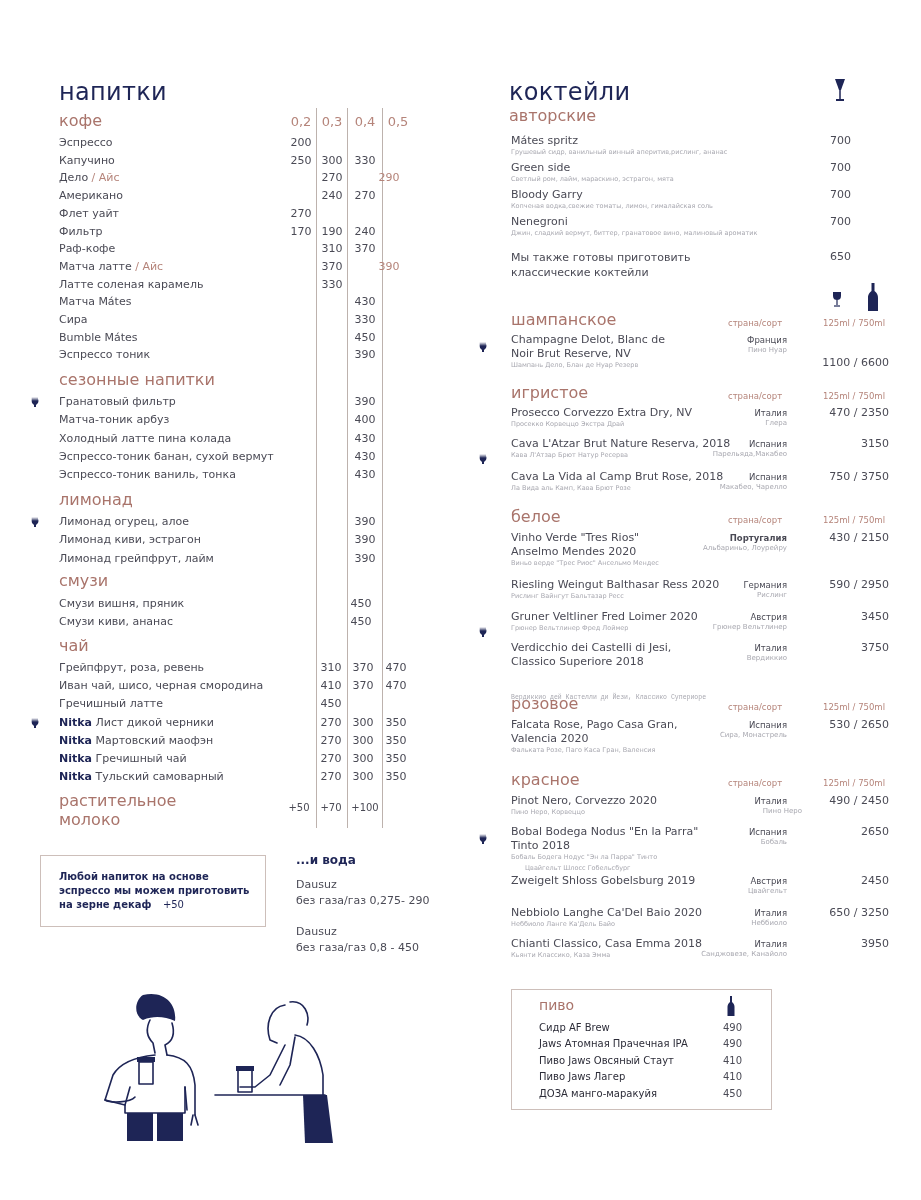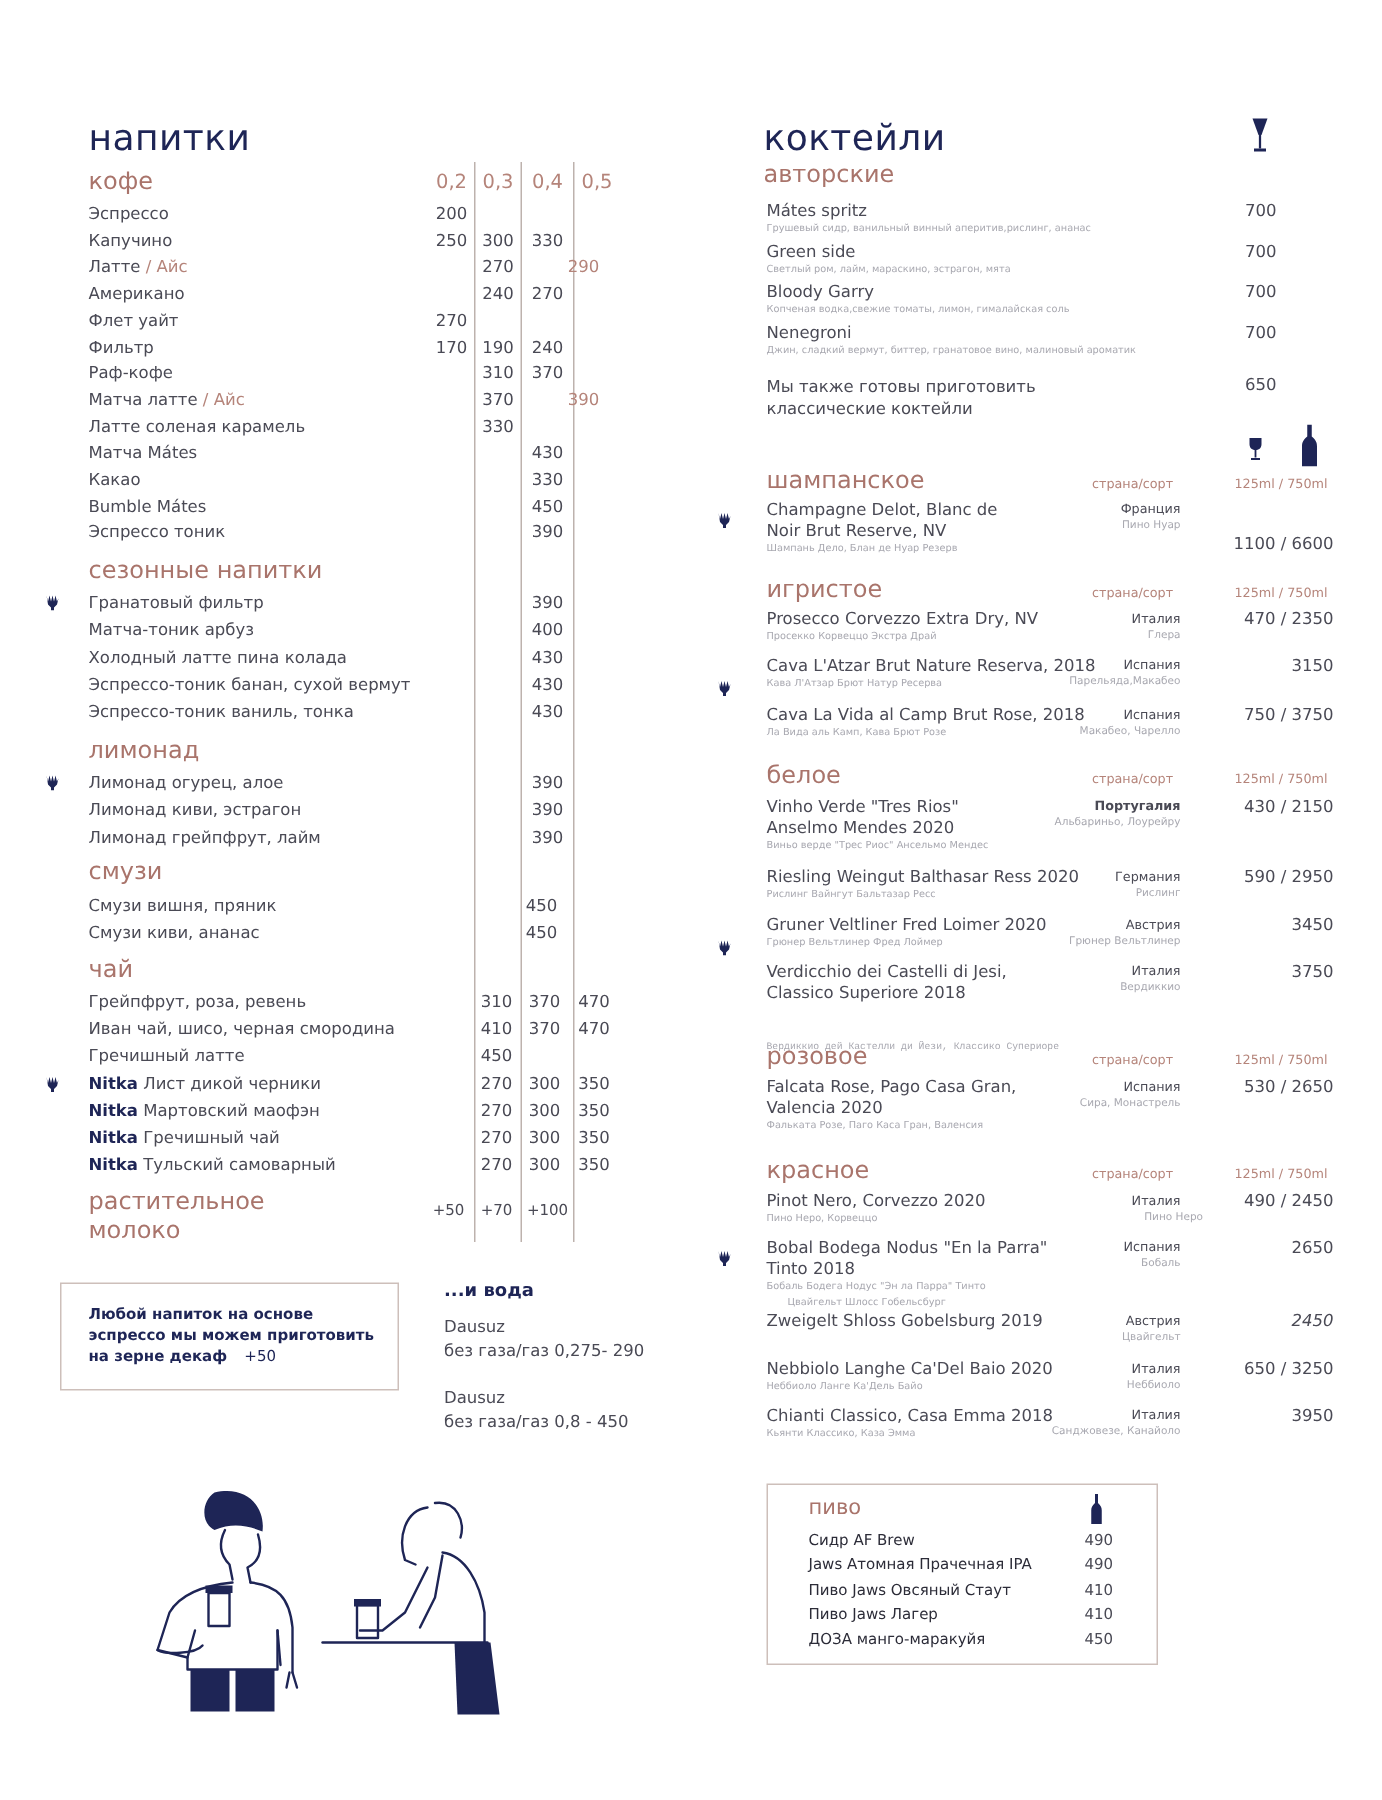--- a/index.html
+++ b/index.html
@@ -50,21 +50,21 @@
 <div class="abs size-head" style="left:348px; top:114px;">0,4</div>
 <div class="abs size-head" style="left:381px; top:114px;">0,5</div>
 
 <div id="coffee-list">
     <div class="abs item" style="left:59px; top:136px;"><span>Эспрессо</span></div>
     <div class="abs price" style="left:284px; top:136px;">200</div>
     <div class="abs item" style="left:59px; top:153.7px;"><span>Капучино</span></div>
     <div class="abs price" style="left:284px; top:153.7px;">250</div>
     <div class="abs price" style="left:315px; top:153.7px;">300</div>
     <div class="abs price" style="left:348px; top:153.7px;">330</div>
-    <div class="abs item" style="left:59px; top:171.4px;"><span>Латте</span><span class="ais"> / Айс</span></div>
+    <div class="abs item" style="left:59px; top:171.4px;"><span>Дело</span><span class="ais"> / Айс</span></div>
     <div class="abs price" style="left:315px; top:171.4px;">270</div>
     <div class="abs price rose" style="left:348px; top:171.4px;">290</div>
     <div class="abs item" style="left:59px; top:189.1px;"><span>Американо</span></div>
     <div class="abs price" style="left:315px; top:189.1px;">240</div>
     <div class="abs price" style="left:348px; top:189.1px;">270</div>
     <div class="abs item" style="left:59px; top:206.8px;"><span>Флет уайт</span></div>
     <div class="abs price" style="left:284px; top:206.8px;">270</div>
     <div class="abs item" style="left:59px; top:224.5px;"><span>Фильтр</span></div>
     <div class="abs price" style="left:284px; top:224.5px;">170</div>
     <div class="abs price" style="left:315px; top:224.5px;">190</div>
@@ -72,21 +72,21 @@
     <div class="abs item" style="left:59px; top:242.2px;"><span>Раф-кофе</span></div>
     <div class="abs price" style="left:315px; top:242.2px;">310</div>
     <div class="abs price" style="left:348px; top:242.2px;">370</div>
     <div class="abs item" style="left:59px; top:259.9px;"><span>Матча латте</span><span class="ais"> / Айс</span></div>
     <div class="abs price" style="left:315px; top:259.9px;">370</div>
     <div class="abs price rose" style="left:348px; top:259.9px;">390</div>
     <div class="abs item" style="left:59px; top:277.6px;"><span>Латте соленая карамель</span></div>
     <div class="abs price" style="left:315px; top:277.6px;">330</div>
     <div class="abs item" style="left:59px; top:295.29999999999995px;"><span>Матча Mátes</span></div>
     <div class="abs price" style="left:348px; top:295.29999999999995px;">430</div>
-    <div class="abs item" style="left:59px; top:313px;"><span>Какао</span></div>
+    <div class="abs item" style="left:59px; top:313px;"><span>Сира</span></div>
     <div class="abs price" style="left:348px; top:313px;">330</div>
     <div class="abs item" style="left:59px; top:330.7px;"><span>Bumble Mátes</span></div>
     <div class="abs price" style="left:348px; top:330.7px;">450</div>
     <div class="abs item" style="left:59px; top:348.4px;"><span>Эспрессо тоник</span></div>
     <div class="abs price" style="left:348px; top:348.4px;">390</div>
   </div>
 
 <div class="abs sec-title" style="left:59px; top:370px;">сезонные напитки</div>
 <div id="seasonal-list">
     <div class="abs item" style="left:59px; top:395px;">Гранатовый фильтр</div>
@@ -338,21 +338,21 @@
     <div class="abs wsub" style="left:511px; top:853px;">Бобаль Бодега Нодус "Эн ла Парра" Тинто</div>
     <div class="abs wcountry" style="left:647px; top:827px;">Испания</div>
     <div class="abs wgrape" style="left:647px; top:838px;">Бобаль</div>
     <div class="abs wprice" style="left:769px; top:825px;text-align:right;">2650</div>
     <div class="abs" style="left:511px; top:874px;">
       <div class="wname">Zweigelt Shloss Gobelsburg 2019</div>
     </div>
     <div class="abs wsub" style="left:511px; top:864px;padding-left:14px;">Цвайгельт Шлосс Гобельсбург</div>
     <div class="abs wcountry" style="left:647px; top:876px;">Австрия</div>
     <div class="abs wgrape" style="left:647px; top:887px;">Цвайгельт</div>
-    <div class="abs wprice" style="left:769px; top:874px;font-style:italic;">2450</div>
+    <div class="abs wprice" style="left:769px; top:874px;">2450</div>
     <div class="abs" style="left:511px; top:906px;">
       <div class="wname">Nebbiolo Langhe Ca'Del Baio 2020</div>
     </div>
     <div class="abs wsub" style="left:511px; top:920px;">Неббиоло Ланге Ка'Дель Байо</div>
     <div class="abs wcountry" style="left:647px; top:908px;">Италия</div>
     <div class="abs wgrape" style="left:647px; top:919px;">Неббиоло</div>
     <div class="abs wprice" style="left:769px; top:906px;">650 / 3250</div>
     <div class="abs" style="left:511px; top:937px;">
       <div class="wname">Chianti Classico, Casa Emma 2018</div>
     </div>

